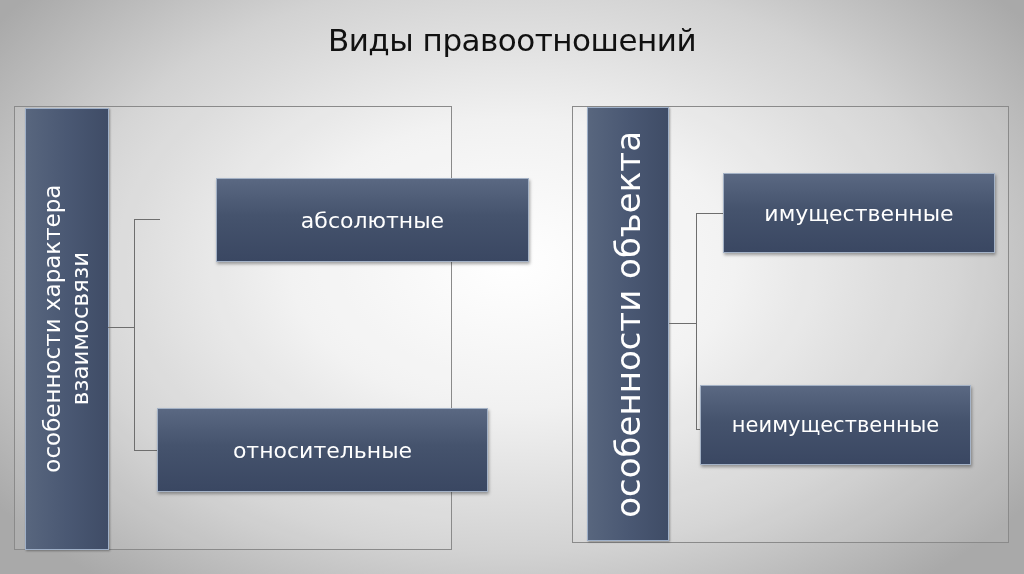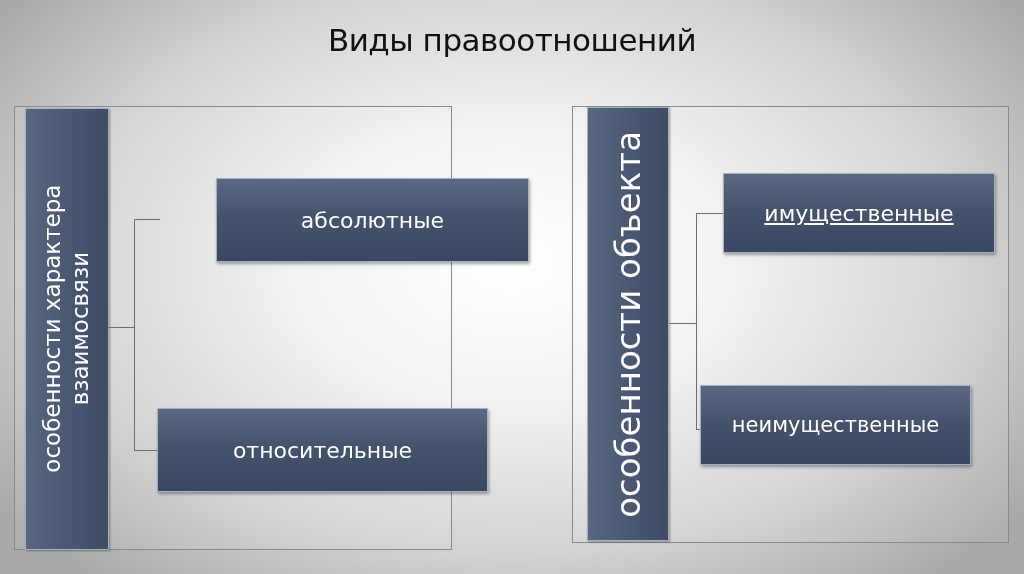--- a/index.html
+++ b/index.html
@@ -70,18 +70,18 @@
   <div class="vtext" style="font-size:34px;">
     <div>особенности объекта</div>
   </div>
 </div>
 
 <div class="line" style="left:669px; top:323px; width:28px; height:1px;"></div>
 <div class="line" style="left:696px; top:213px; width:1px; height:217px;"></div>
 <div class="line" style="left:696px; top:213px; width:27px; height:1px;"></div>
 <div class="line" style="left:696px; top:429px; width:30px; height:1px;"></div>
 
-<div class="node" style="left:723px; top:173px; width:272px; height:80px;text-decoration:underline;">
+<div class="node" style="left:723px; top:173px; width:272px; height:80px;">
   <span>имущественные</span>
 </div>
 <div class="node" style="left:700px; top:385px; width:271px; height:80px; font-size:21px;text-align:right;">
   <span>неимущественные</span>
 </div>
 
 </body></html>

